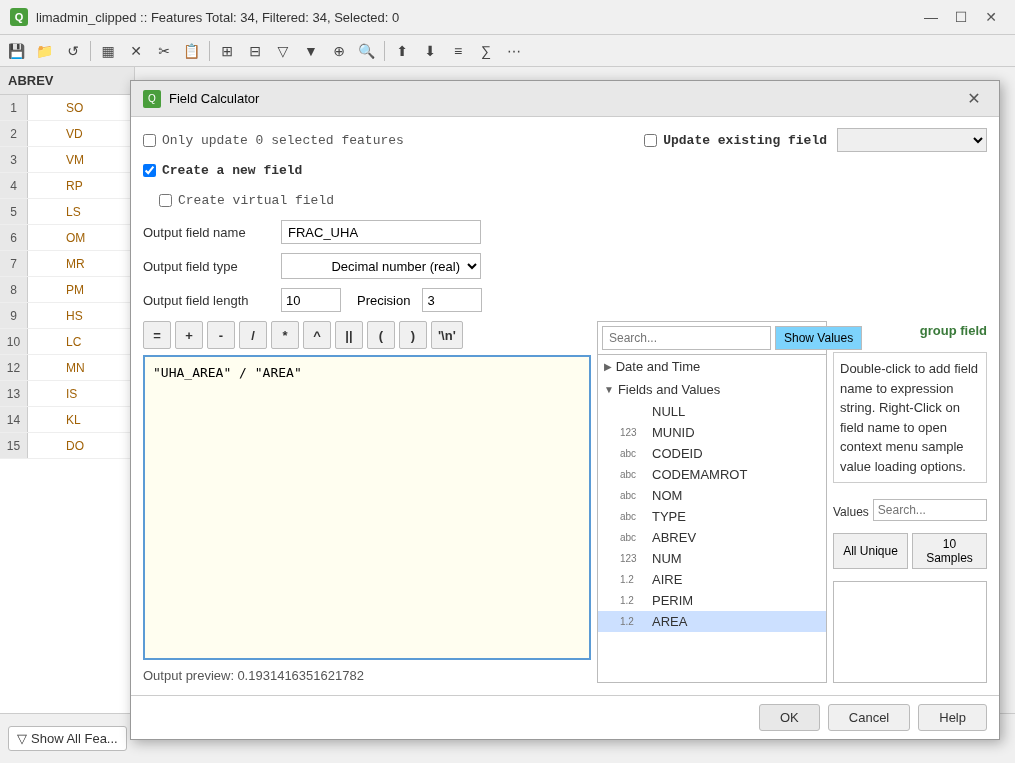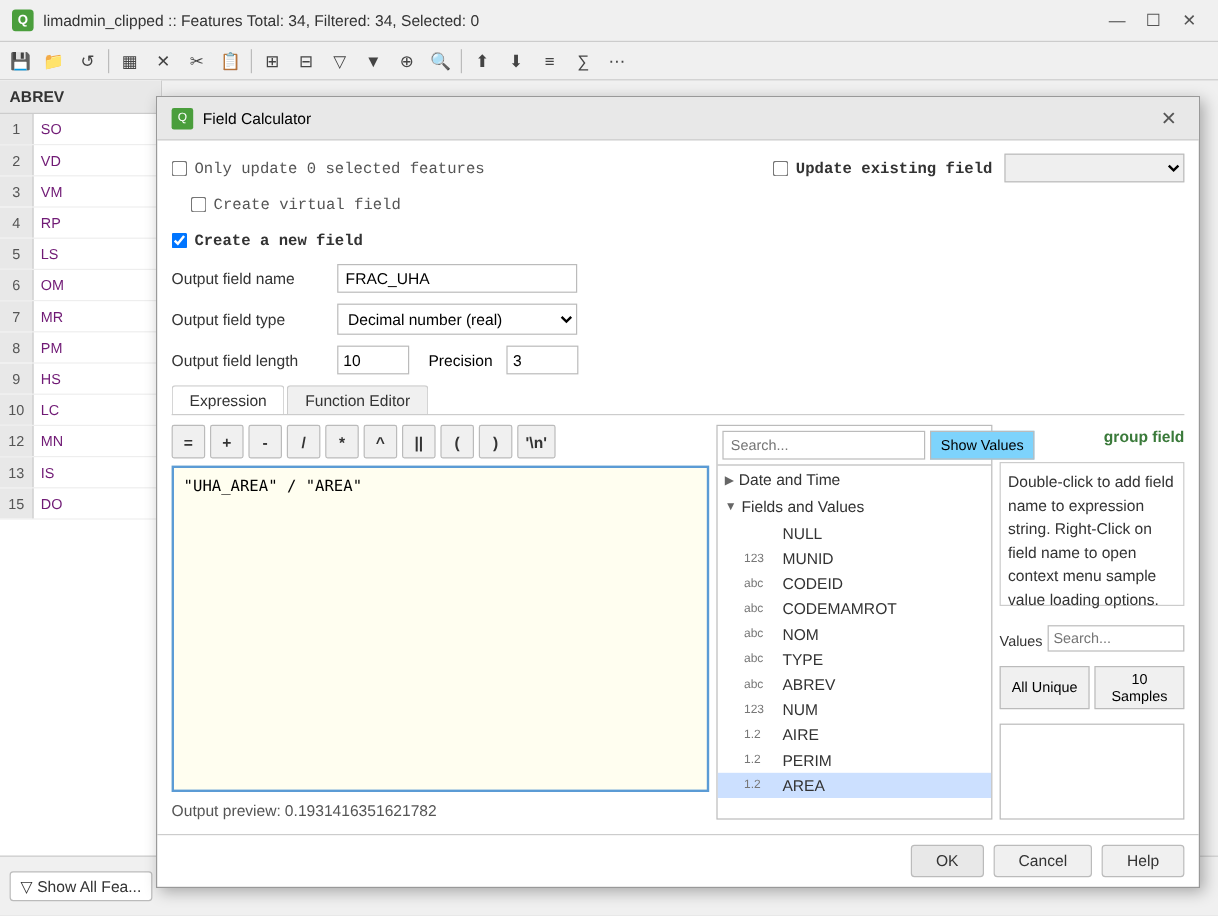--- a/index.html
+++ b/index.html
@@ -41,21 +41,21 @@
       padding: 0 8px; border-bottom: 1px solid #ccc; font-weight: bold; color: #333;
     }
     .table-row {
       display: flex; align-items: center; height: 26px; border-bottom: 1px solid #eee;
     }
     .table-row-num {
       width: 28px; min-width: 28px; height: 100%; background: #e8e8e8;
       display: flex; align-items: center; justify-content: center; color: #555;
       border-right: 1px solid #ccc; font-size: 12px;
     }
-    .table-row-val { padding: 0 6px; color: #701a75; font-size: 12px; }
+    .table-row-val { padding: 0 6px; color: #a16207; font-size: 12px; margin-left: 32px; }
 
     
     .bottom-bar {
       position: absolute; bottom: 0; left: 0; right: 0; height: 50px;
       background: #f0f0f0; border-top: 1px solid #ccc; display: flex; align-items: center; padding: 0 8px;
     }
     .show-all-btn {
       display: flex; align-items: center; gap: 4px; padding: 4px 8px;
       background: white; border: 1px solid #bbb; border-radius: 3px; cursor: pointer; color: #333;
     }
@@ -80,21 +80,21 @@
     
     .checkbox-row { display: flex; align-items: center; gap: 6px; height: 22px; }
     .checkbox-row input[type=checkbox] { margin: 0; }
     .checkbox-label { color: #555; font-family: Liberation Mono, monospace; }
     .checkbox-label.bold { font-weight: bold; color: #333; }
 
     
     .form-row { display: flex; align-items: center; gap: 8px; height: 26px; }
     .form-label { width: 130px; color: #333; }
     .form-input { flex: 1; height: 24px; border: 1px solid #bbb; padding: 0 6px; font-size: 13px; max-width: 200px; }
-    .form-select { height: 26px; border: 1px solid #bbb; padding: 0 4px; font-size: 13px; width: 200px; cursor: pointer; background: white; }
+    .form-select { height: 26px; border: 1px solid #bbb; padding: 0 4px; font-size: 13px; width: 200px; cursor: pointer; background: white; text-align: right; }
     .form-spinbox { width: 60px; height: 24px; border: 1px solid #bbb; padding: 0 4px; font-size: 13px; }
 
     
     .two-panel { display: flex; gap: 0; flex: 1; min-height: 0; }
 
     
     .left-panel { flex: 1; min-width: 0; display: flex; flex-direction: column; gap: 6px; padding-right: 6px; }
 
     
     .tab-bar { display: flex; border-bottom: 1px solid #ccc; gap: 0; }
@@ -237,20 +237,24 @@
     </div>
         <div class="table-row">
       <div class="table-row-num">12</div>
       <div class="table-row-val">MN</div>
     </div>
         <div class="table-row">
       <div class="table-row-num">13</div>
       <div class="table-row-val">IS</div>
     </div>
         <div class="table-row">
+      <div class="table-row-num">14</div>
+      <div class="table-row-val">KL</div>
+    </div>
+        <div class="table-row">
       <div class="table-row-num">15</div>
       <div class="table-row-val">DO</div>
     </div>
       </div>
   </div>
 
   <div class="bottom-bar">
     <button class="show-all-btn">
       <span>▽</span>
       <span>Show All Fea...</span>
@@ -275,27 +279,27 @@
           <span class="checkbox-label">Only update 0 selected features</span>
         </div>
         <div class="checkbox-row" style="margin-left:auto;">
           <input type="checkbox" style="">
           <span class="checkbox-label bold">Update existing field</span>
           <select style="height:24px; border:1px solid #bbb; width:150px; margin-left:4px;"></select>
         </div>
       </div>
 
       <div class="checkbox-row">
+        <input type="checkbox" checked="" style="">
+        <span class="checkbox-label bold">Create a new field</span>
+      </div>
+
+      <div class="checkbox-row">
         <input type="checkbox" style="margin-left: 16px;">
         <span class="checkbox-label">Create virtual field</span>
-      </div>
-
-      <div class="checkbox-row">
-        <input type="checkbox" checked="" style="">
-        <span class="checkbox-label bold">Create a new field</span>
       </div>
 
       <div class="form-row">
         <span class="form-label">Output field name</span>
         <input type="text" class="form-input" value="FRAC_UHA" style="">
       </div>
       <div class="form-row">
         <span class="form-label">Output field type</span>
         <select class="form-select">
           <option>Decimal number (real)</option>
@@ -303,24 +307,20 @@
           <option>Text (string)</option>
         </select>
       </div>
       <div class="form-row">
         <span class="form-label">Output field length</span>
         <input type="number" class="form-spinbox" value="10" style="">
         <span style="margin-left:8px;">Precision</span>
         <input type="number" class="form-spinbox" value="3" style="margin-left: 4px;">
       </div>
 
-      <div class="tab-bar">
-        <div class="tab active">Expression</div>
-        <div class="tab">Function Editor</div>
-      </div>
 
       <div class="two-panel">
 
         <div class="left-panel">
           <div class="calc-btns">
             <button class="calc-btn">=</button>
             <button class="calc-btn">+</button>
             <button class="calc-btn">-</button>
             <button class="calc-btn">/</button>
             <button class="calc-btn">*</button>

